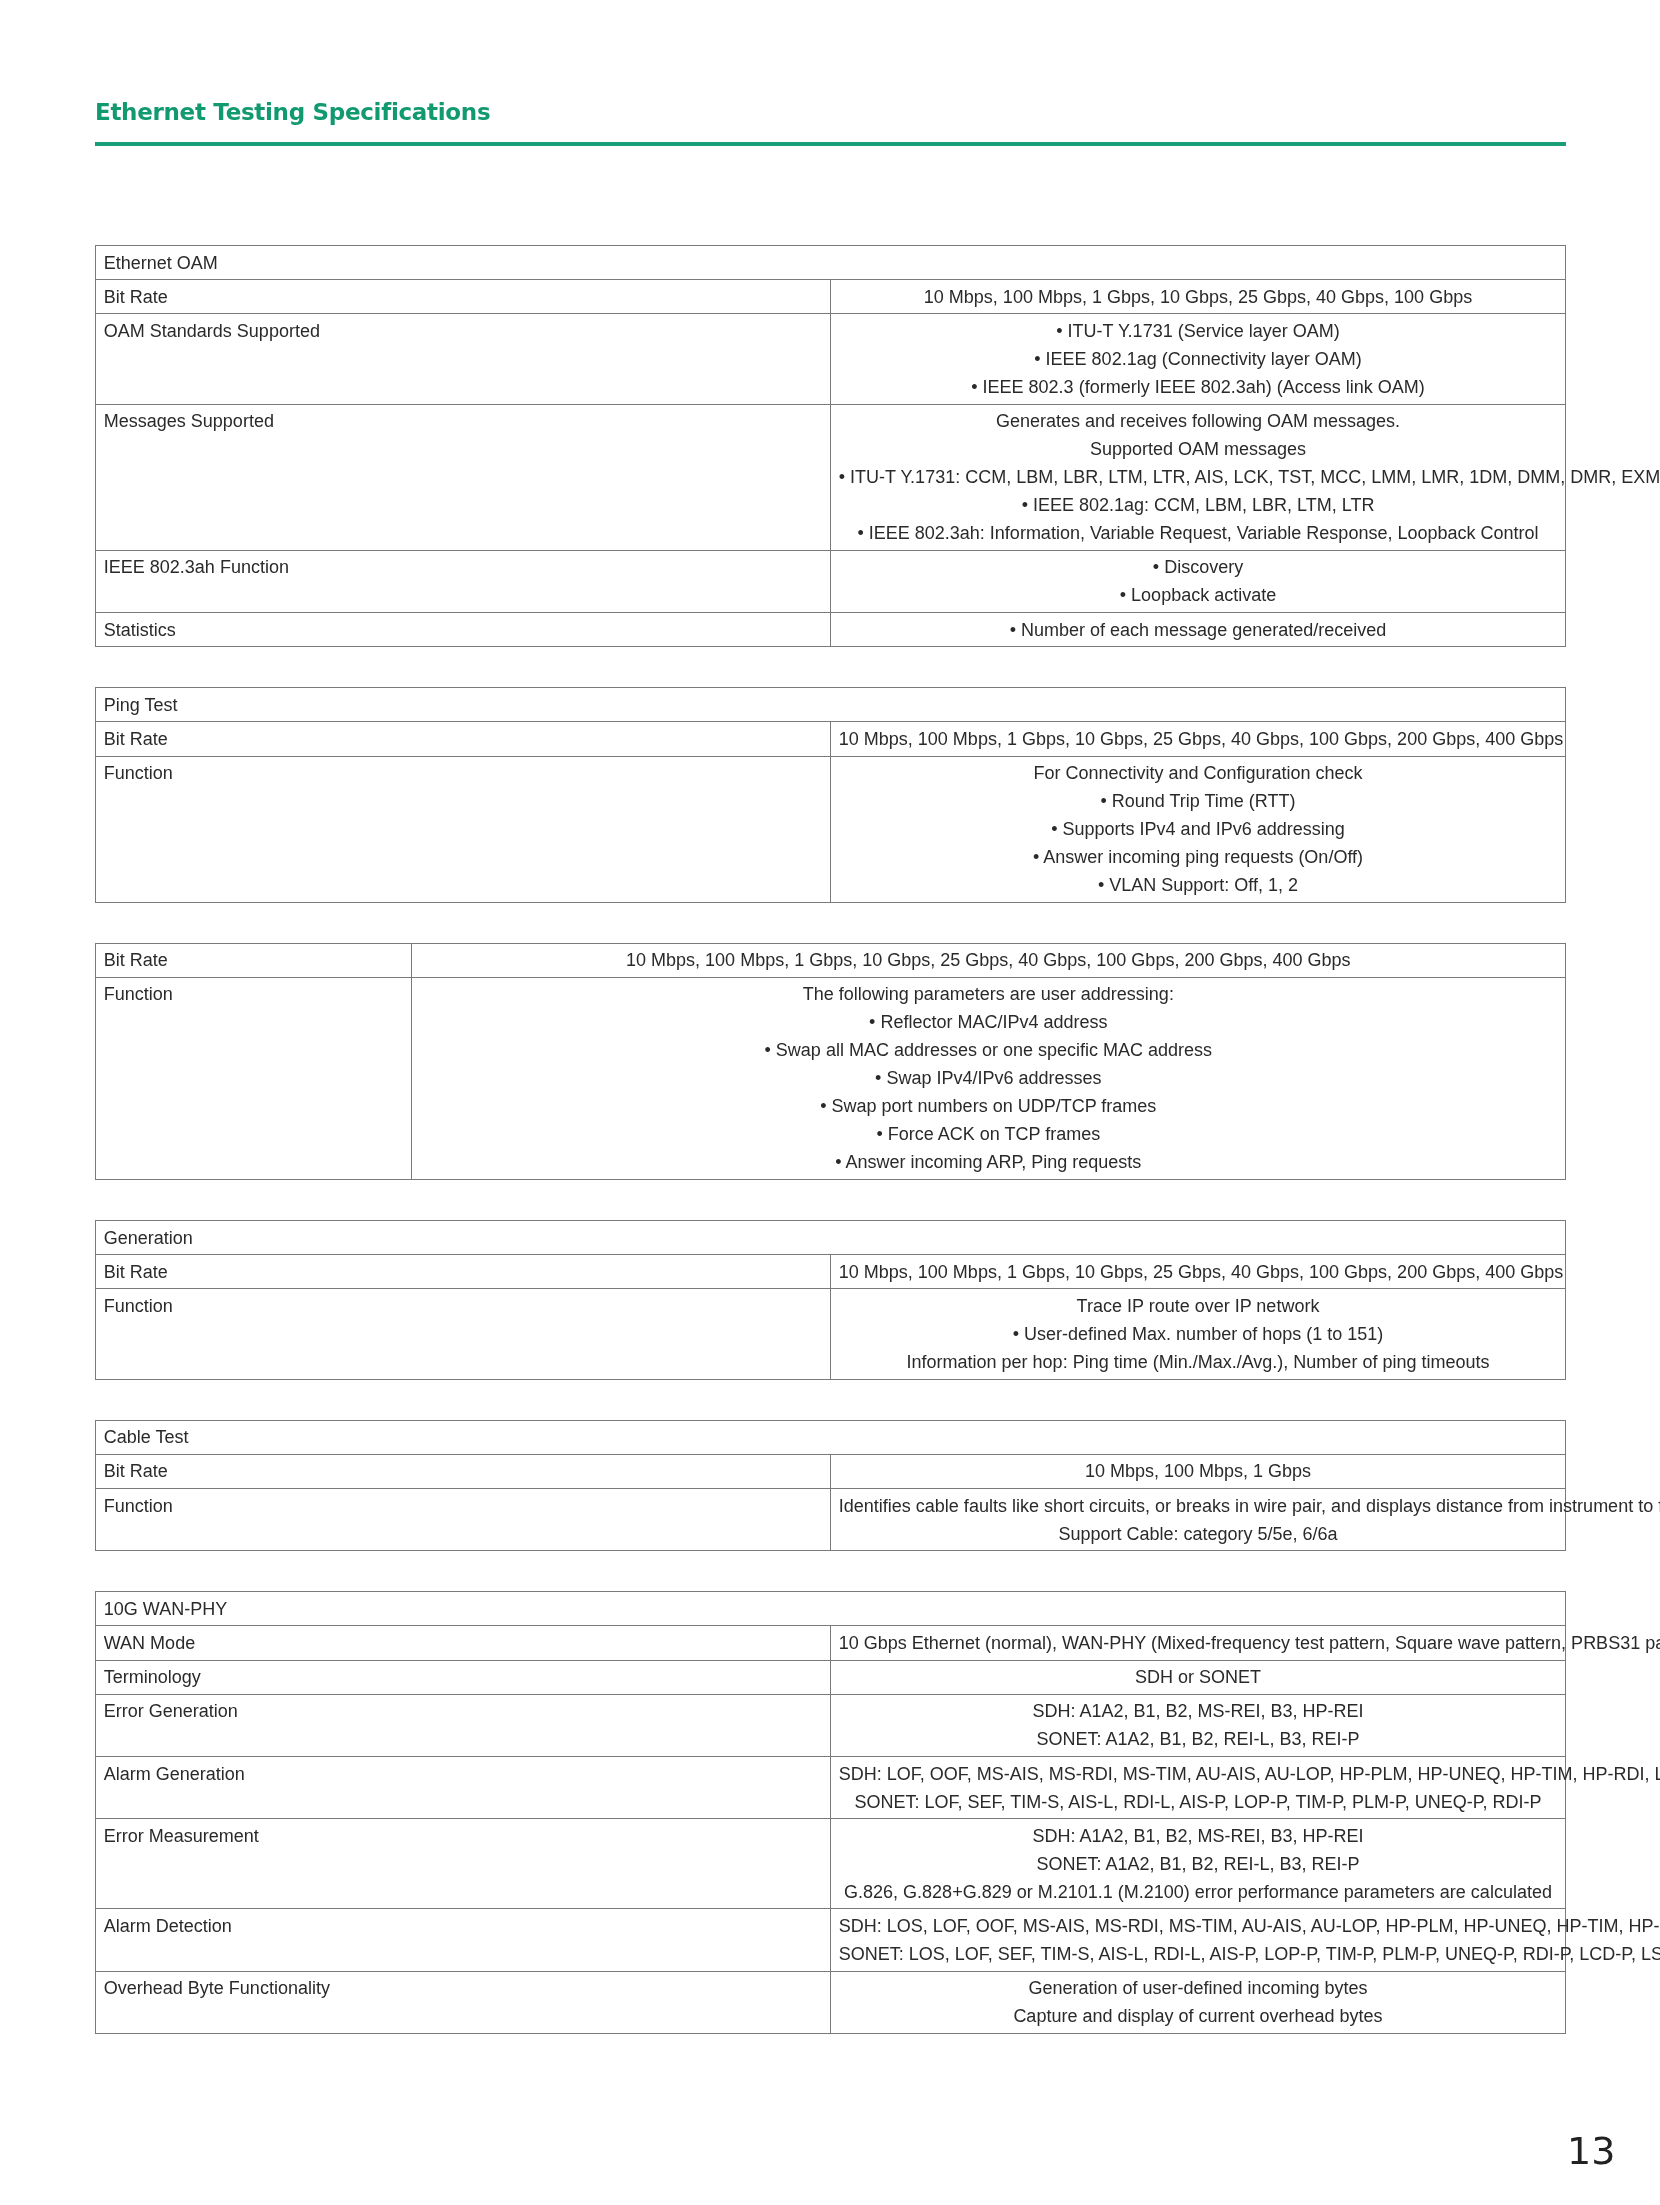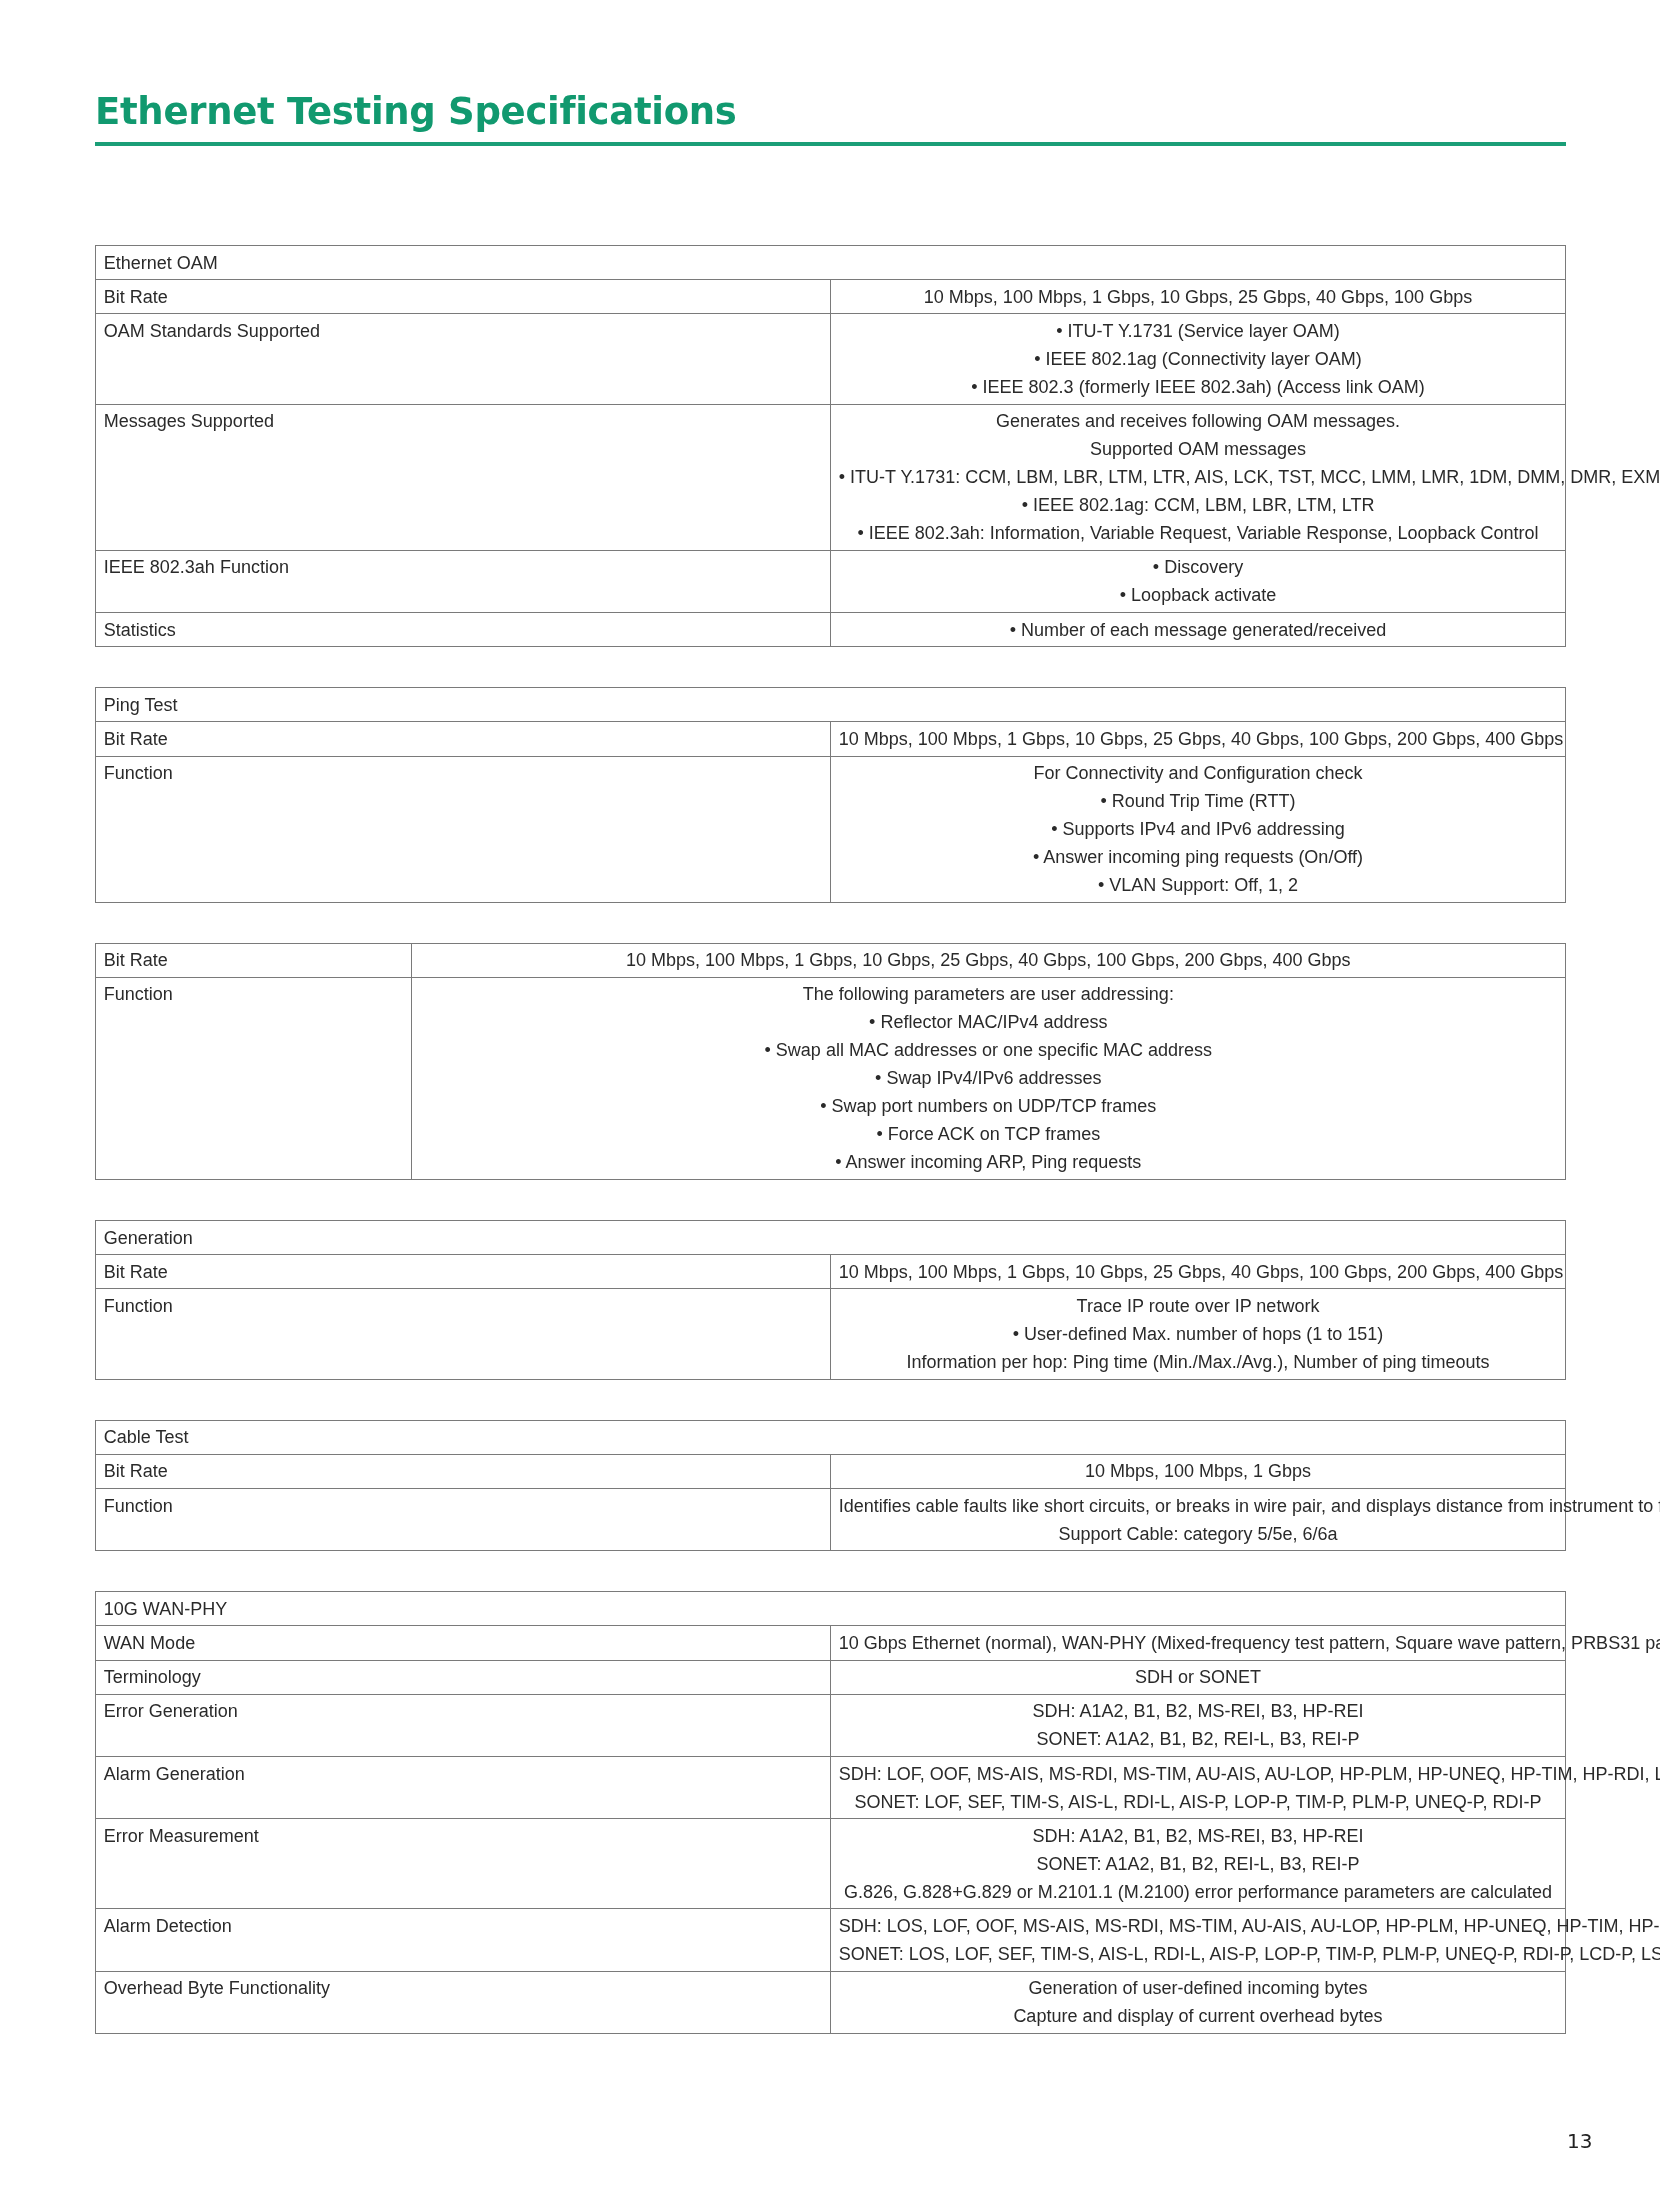--- a/index.html
+++ b/index.html
@@ -1,29 +1,29 @@
 <!DOCTYPE html>
 <html style="font-size:14px"><head>
 <meta charset="utf-8">
 <style>
   html, body { margin:0; padding:0; background:#ffffff; }
   body { width:1660px; height:2205px; position:relative; overflow:hidden;
          font-family:"Liberation Sans", "DejaVu Sans", sans-serif; color:#222; }
   .title { position:absolute; left:95px; top:86px; margin:0;
            font-family:"DejaVu Sans", sans-serif; font-weight:bold;
-           font-size:37px; letter-spacing:-0.3px; color:#11996f; line-height:52px; }
+           font-size:23px; letter-spacing:-0.3px; color:#11996f; line-height:52px; }
   .rule { position:absolute; left:95px; top:142px; width:1471px; height:3.5px; background:#1a9e77; }
   .tables { position:absolute; left:95px; top:245px; width:1382px; }
   table.spec { width:1471px; border-collapse:collapse; margin:0 0 40px 0; table-layout:fixed; }
   table.spec td { border:1.7px solid #7a7a7a; vertical-align:top;
                   font-size:18px; line-height:28px; padding:2.6px 7.8px 2.6px 7.8px; color:#2a2a2a; }
   table.spec td.key { width:299px; }
   table.spec td.head { }
   .line { display:block; white-space:nowrap;text-align:center; }
-  .page-num { position:absolute; left:1567px; top:2129px; font-size:20px; color:#222;
+  .page-num { position:absolute; left:1567px; top:2129px; font-size:38px; color:#222;
               font-family:"DejaVu Sans", sans-serif; }
 </style>
 </head>
 <body>
 
 <h1 class="title">Ethernet Testing Specifications</h1>
 <div class="rule"></div>
 
 <div class="tables" id="tables">
     <table class="spec">

